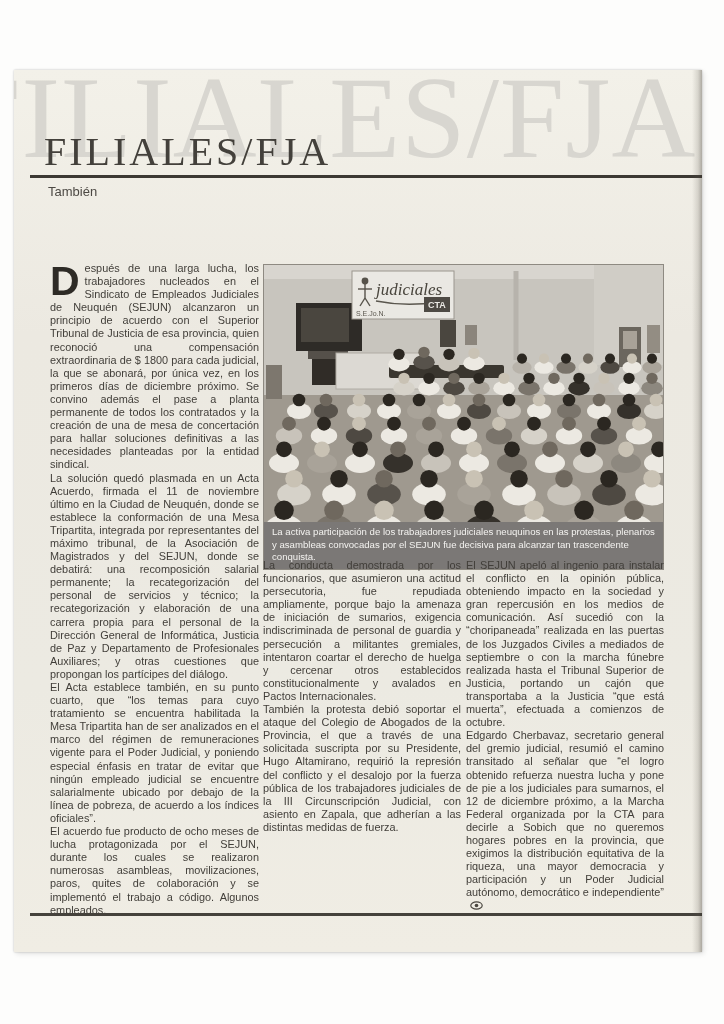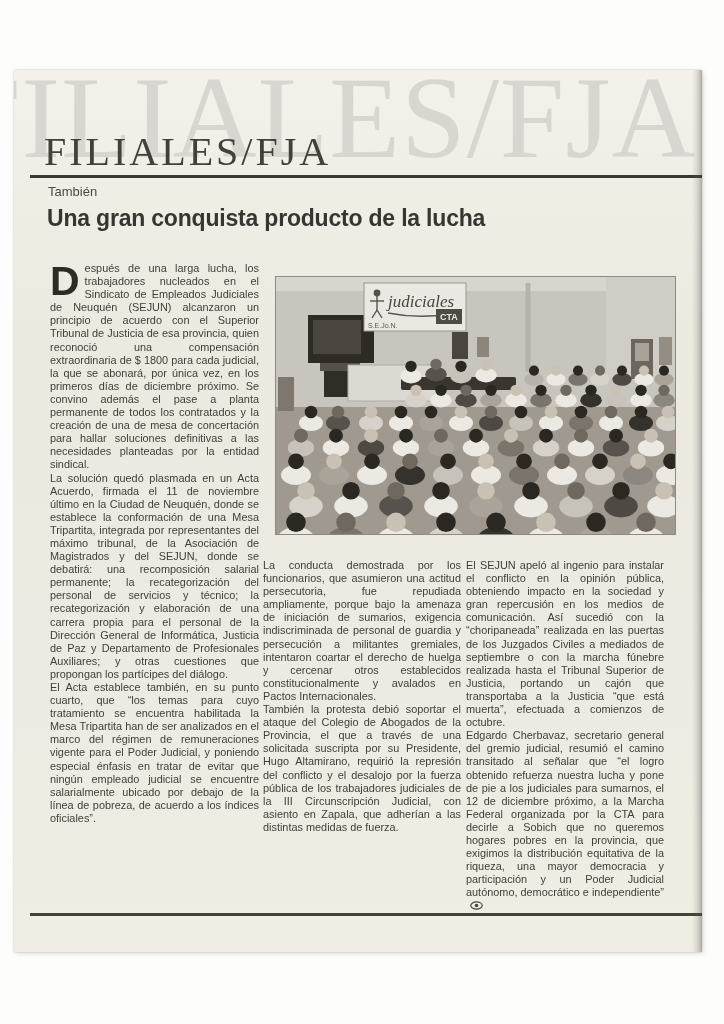--- a/index.html
+++ b/index.html
@@ -75,29 +75,29 @@
 </style>
 </head>
 <body>
 
 <div class="page">
 
   <div class="ghost-title">FILIALES/FJA</div>
   <div class="section-title">FILIALES/FJA</div>
   <div class="masthead-rule"></div>
   <div class="kicker">También</div>
-  <h1 class="headline" style="margin:0;">Una gran conquista producto de la lucha</h1>
 
   <div class="col" id="col1">
     <p><span class="dropcap">D</span><span>espués de una larga lucha, los trabajadores nucleados en el Sindicato de Empleados Judiciales de Neuquén (SEJUN) alcanzaron un principio de acuerdo con el Superior Tribunal de Justicia de esa provincia, quien reconoció una compensación extraordinaria de $ 1800 para cada judicial, la que se abonará, por única vez, en los primeros días de diciembre próximo. Se convino además el pase a planta permanente de todos los contratados y la creación de una de mesa de concertación para hallar soluciones definitivas a las necesidades planteadas por la entidad sindical.</span></p>
     <p>La solución quedó plasmada en un Acta Acuerdo, firmada el 11 de noviembre último en la Ciudad de Neuquén, donde se establece la conformación de una Mesa Tripartita, integrada por representantes del máximo tribunal, de la Asociación de Magistrados y del SEJUN, donde se debatirá: una recomposición salarial permanente; la recategorización del personal de servicios y técnico; la recategorización y elaboración de una carrera propia para el personal de la Dirección General de Informática, Justicia de Paz y Departamento de Profesionales Auxiliares; y otras cuestiones que propongan los partícipes del diálogo.</p>
     <p>El Acta establece también, en su punto cuarto, que “los temas para cuyo tratamiento se encuentra habilitada la Mesa Tripartita han de ser analizados en el marco del régimen de remuneraciones vigente para el Poder Judicial, y poniendo especial énfasis en tratar de evitar que ningún empleado judicial se encuentre salarialmente ubicado por debajo de la línea de pobreza, de acuerdo a los índices oficiales”.</p>
-  </div>
-
-  <figure class="photo" style="margin:12px;">
+    <p>El acuerdo fue producto de ocho meses de lucha protagonizada por el SEJUN, durante los cuales se realizaron numerosas asambleas, movilizaciones, paros, quites de colaboración y se implementó el trabajo a código. Algunos empleados,</p>
+  </div>
+
+  <figure class="photo" style="margin:0;">
     <svg width="399" height="257" viewBox="0 0 399 257" xmlns="http://www.w3.org/2000/svg">
       <defs>
         <g id="pd">
             <ellipse cx="0" cy="8" rx="12" ry="8" fill="currentColor"></ellipse>
             <circle cx="0" cy="-3" r="6.3" fill="#2b2721"></circle>
           </g>
         <g id="pl">
             <ellipse cx="0" cy="8" rx="12" ry="8" fill="currentColor"></ellipse>
             <circle cx="0" cy="-3" r="6.3" fill="#c9c2b4"></circle>
           </g>
@@ -226,20 +226,21 @@
         <use href="#pd" transform="translate(20,250) scale(1.55)" color="#ece9e2"></use>
         <use href="#pm" transform="translate(70,250) scale(1.55)" color="#7a746b"></use>
         <use href="#pl" transform="translate(120,250) scale(1.55)" color="#ece9e2"></use>
         <use href="#pd" transform="translate(170,250) scale(1.55)" color="#d6d2c9"></use>
         <use href="#pd" transform="translate(220,250) scale(1.55)" color="#35312b"></use>
         <use href="#pl" transform="translate(270,250) scale(1.55)" color="#ece9e2"></use>
         <use href="#pd" transform="translate(320,250) scale(1.55)" color="#a9a399"></use>
         <use href="#pm" transform="translate(370,250) scale(1.55)" color="#ece9e2"></use>
       </g>
     </svg>
+    <figcaption class="caption">La activa participación de los trabajadores judiciales neuquinos en las protestas, plenarios y asambleas convocadas por el SEJUN fue decisiva para alcanzar tan trascendente conquista.</figcaption>
   </figure>
 
   <div class="col" id="col2">
     <p>La conducta demostrada por los funcionarios, que asumieron una actitud persecutoria, fue repudiada ampliamente, porque bajo la amenaza de iniciación de sumarios, exigencia indiscriminada de personal de guardia y persecución a militantes gremiales, intentaron coartar el derecho de huelga y cercenar otros establecidos constitucionalmente y avalados en Pactos Internacionales.</p>
     <p>También la protesta debió soportar el ataque del Colegio de Abogados de la Provincia, el que a través de una solicitada suscripta por su Presidente, Hugo Altamirano, requirió la represión del conflicto y el desalojo por la fuerza pública de los trabajadores judiciales de la III Circunscripción Judicial, con asiento en Zapala, que adherían a las distintas medidas de fuerza.</p>
   </div>
 
   <div class="col" id="col3">
     <p>El SEJUN apeló al ingenio para instalar el conflicto en la opinión pública, obteniendo impacto en la sociedad y gran repercusión en los medios de comunicación. Así sucedió con la “choripaneada” realizada en las puertas de los Juzgados Civiles a mediados de septiembre o con la marcha fúnebre realizada hasta el Tribunal Superior de Justicia, portando un cajón que transportaba a la Justicia “que está muerta”, efectuada a comienzos de octubre.</p>
     <p><span>Edgardo Cherbavaz, secretario general del gremio judicial, resumió el camino transitado al señalar que “el logro obtenido refuerza nuestra lucha y pone de pie a los judiciales para sumarnos, el 12 de diciembre próximo, a la Marcha Federal organizada por la CTA para decirle a Sobich que no queremos hogares pobres en la provincia, que exigimos la distribución equitativa de la riqueza, una mayor democracia y participación y un Poder Judicial autónomo, democrático e independiente”</span><span class="endmark"><svg width="13" height="9" viewBox="0 0 13 9">

